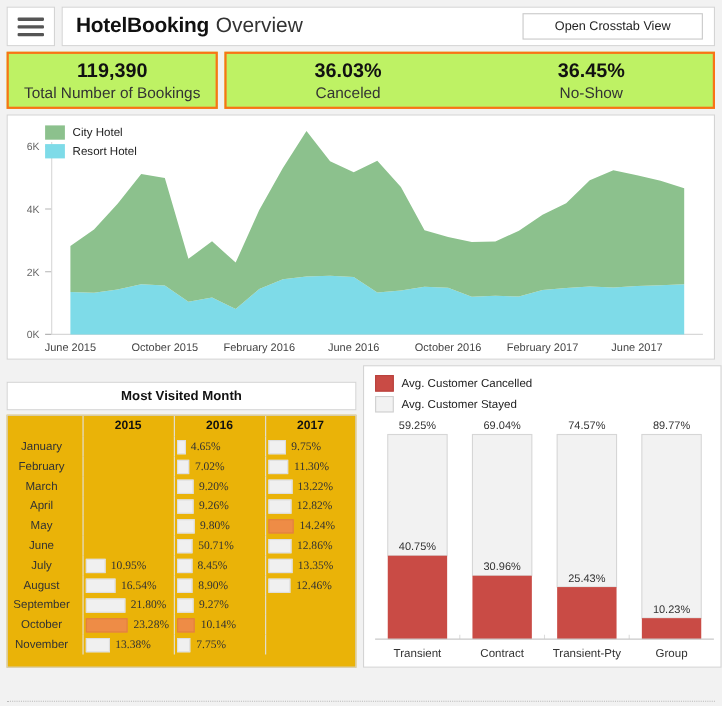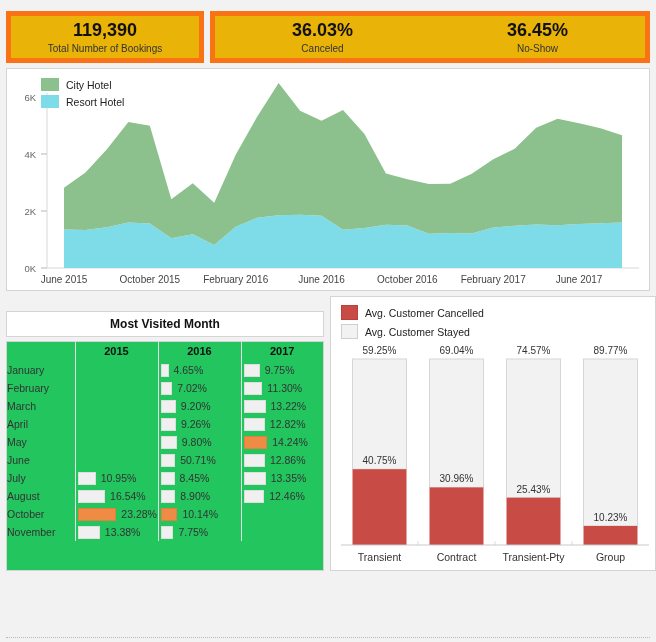--- a/index.html
+++ b/index.html
@@ -27,26 +27,26 @@
   .title-strong{font-size:19px;font-weight:bold;color:#111;letter-spacing:-0.2px;}
   .title-light{font-size:19px;font-weight:normal;color:#333;margin-left:6px;}
   .crosstab-btn{
     position:absolute;right:10px;top:50%;transform:translateY(-50%);
     width:162px;height:22px;line-height:22px;text-align:center;
     background:#fff;border:1px solid #c9c9c9;font-size:11.5px;color:#222;cursor:pointer;
   }
 
   
   .kpi-row{display:flex;gap:6px;height:52px;margin-top:5px;}
-  .kpi-card{background:#eab308;border:5px solid #f97316;display:flex;align-items:center;justify-content:space-around;}
+  .kpi-card{background:#bef264;border:2px solid #f97316;display:flex;align-items:center;justify-content:space-around;}
   .kpi-card.single{width:188px;}
   .kpi-card.multi{flex:1;}
   .kpi{text-align:center;padding:0 8px;}
   .kpi-value{font-size:18px;font-weight:bold;color:#111;line-height:1.15;}
-  .kpi-label{font-size:10px;color:#333;margin-top:2px;}
+  .kpi-label{font-size:14px;color:#333;margin-top:2px;}
 
   
   .area-panel{
     background:#fff;border:1px solid #d4d4d4;margin-top:5px;
     height:223px;position:relative;box-sizing:border-box;
   }
   .area-svg{display:block;}
   .legend-area{position:absolute;left:34px;top:9px;}
   .legend-item{display:flex;align-items:center;margin-bottom:4px;}
   .legend-swatch{width:18px;height:13px;margin-right:7px;}
@@ -54,60 +54,72 @@
 
   
   .bottom-row{display:flex;gap:6px;margin-top:5px;height:275px;}
   .left-col{width:318px;display:flex;flex-direction:column;gap:4px;margin-top:15px;}
   .table-title{
     background:#fff;border:1px solid #d4d4d4;height:24px;
     display:flex;align-items:center;justify-content:center;
     font-size:12px;font-weight:bold;color:#111;
   }
   .table-panel{
-    background:#22c55e;border:1px solid #d4d4d4;flex:1;overflow:hidden;box-sizing:border-box;
+    background:#eab308;border:1px solid #d4d4d4;flex:1;overflow:hidden;box-sizing:border-box;
   }
   table.mvm{width:100%;border-collapse:collapse;table-layout:fixed;}
   table.mvm th{
     font-size:11px;font-weight:bold;color:#111;text-align:center;
     padding:3px 0 4px 0;border-left:1px solid #e2e2e2;
   }
   table.mvm th.mcol{border-left:none;}
   table.mvm td{
     font-size:10.5px;color:#333;padding:0;height:18px;vertical-align:middle;
     border-left:1px solid #e2e2e2;
   }
   table.mvm td.mname{
-    text-align:left;padding-right:6px;border-left:none;color:#333;
+    text-align:center;padding-right:6px;border-left:none;color:#333;
   }
   .cell-wrap{display:flex;align-items:center;height:18px;padding-left:2px;}
   .bar{height:13px;flex:none;border:1px solid #dedede;box-sizing:border-box;}
   .bar.grey{background:#f0f0f0;}
   .bar.orange{background:#ee8c46;border-color:#e2813c;}
-  .cell-val{font-size:10.5px;color:#333;margin-left:5px;white-space:nowrap;}
+  .cell-val{font-size:10.5px;color:#333;margin-left:5px;white-space:nowrap;font-family:Liberation Serif, serif;}
 
   .right-col{flex:1;background:#fff;border:1px solid #d4d4d4;position:relative;box-sizing:border-box;}
   .legend-bar{position:absolute;left:10px;top:8px;text-align:right;}
   .legend-bar .legend-swatch{width:15px;height:13px;}
   .bar-svg{display:block;}
 
   
   .footer{
     position:absolute;left:6px;bottom:2px;width:644px;
     border-top:1px dotted #b9b9b9;padding-top:2px;
   }
   .footer div{font-size:9.5px;font-style:italic;font-weight:bold;color:#222;line-height:11.5px;}
   .footer .src-link{color:#6aa9d6;font-weight:bold;}
   .footer .src-lbl{color:#222;}
 </style>
 </head>
 <body>
 
 <div class="app">
 
+  <div class="header-row">
+    <div class="menu-btn">
+      <i></i>
+      <i></i>
+      <i></i>
+    </div>
+    <div class="title-bar">
+      <span class="title-strong">HotelBooking</span>
+      <span class="title-light">Overview</span>
+      <div class="crosstab-btn">Open Crosstab View</div>
+    </div>
+  </div>
 
   <div class="kpi-row">
     <div class="kpi-card single">
       <div class="kpi">
         <div class="kpi-value">119,390</div>
         <div class="kpi-label">Total Number of Bookings</div>
       </div>
     </div>
     <div class="kpi-card multi">
       <div class="kpi">
@@ -317,20 +329,38 @@
                   <div class="cell-wrap">
                     <div class="bar grey" style="width: 14.8333px;"></div>
                     <span class="cell-val">8.90%</span>
                   </div>
                 </td>
                 <td>
                   <div class="cell-wrap">
                     <div class="bar grey" style="width: 20.7667px;"></div>
                     <span class="cell-val">12.46%</span>
                   </div>
+                </td>
+              </tr>
+              <tr>
+                <td class="mname">September</td>
+                <td>
+                  <div class="cell-wrap">
+                    <div class="bar grey" style="width: 36.3333px;"></div>
+                    <span class="cell-val">21.80%</span>
+                  </div>
+                </td>
+                <td>
+                  <div class="cell-wrap">
+                    <div class="bar grey" style="width: 15.45px;"></div>
+                    <span class="cell-val">9.27%</span>
+                  </div>
+                </td>
+                <td>
+                  <div class="cell-wrap"></div>
                 </td>
               </tr>
               <tr>
                 <td class="mname">October</td>
                 <td>
                   <div class="cell-wrap">
                     <div class="bar orange" style="width: 38.8px;"></div>
                     <span class="cell-val">23.28%</span>
                   </div>
                 </td>

